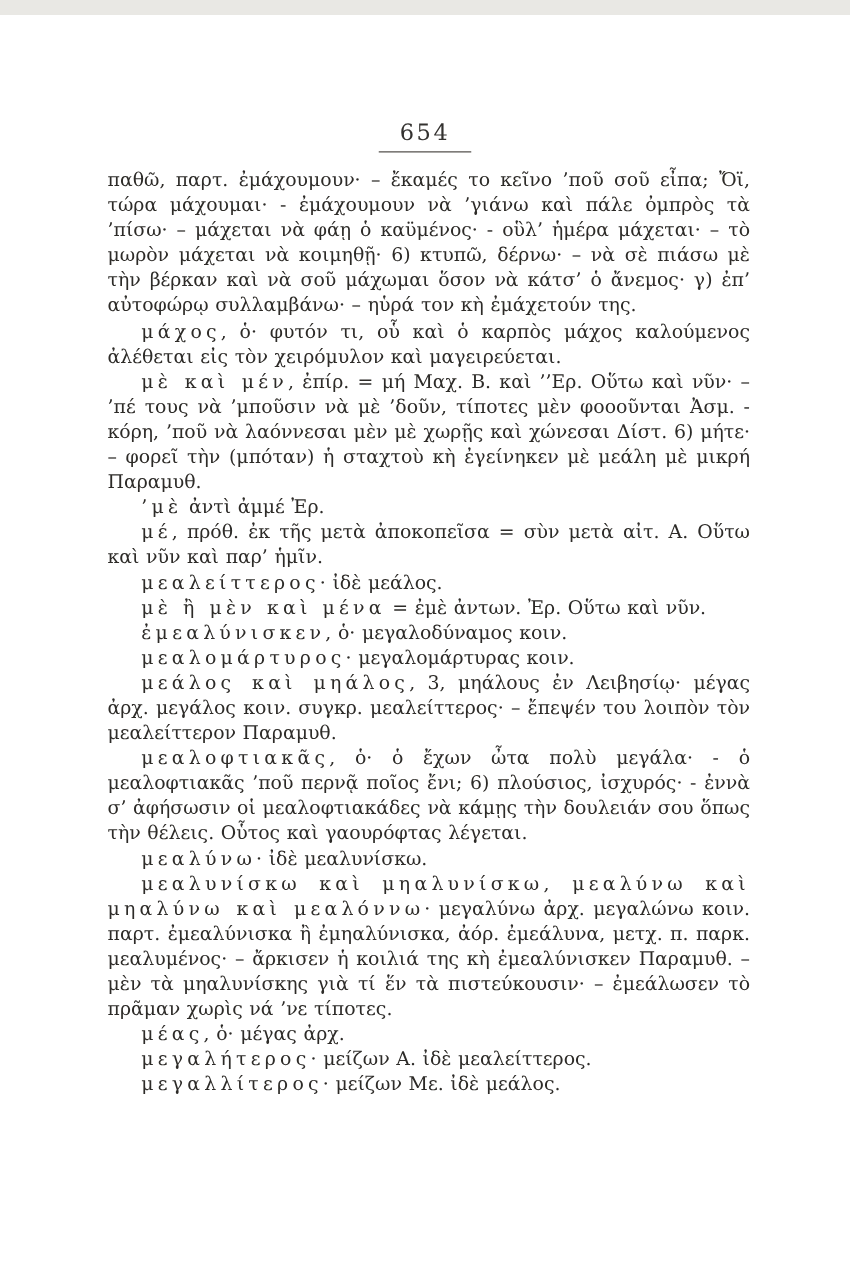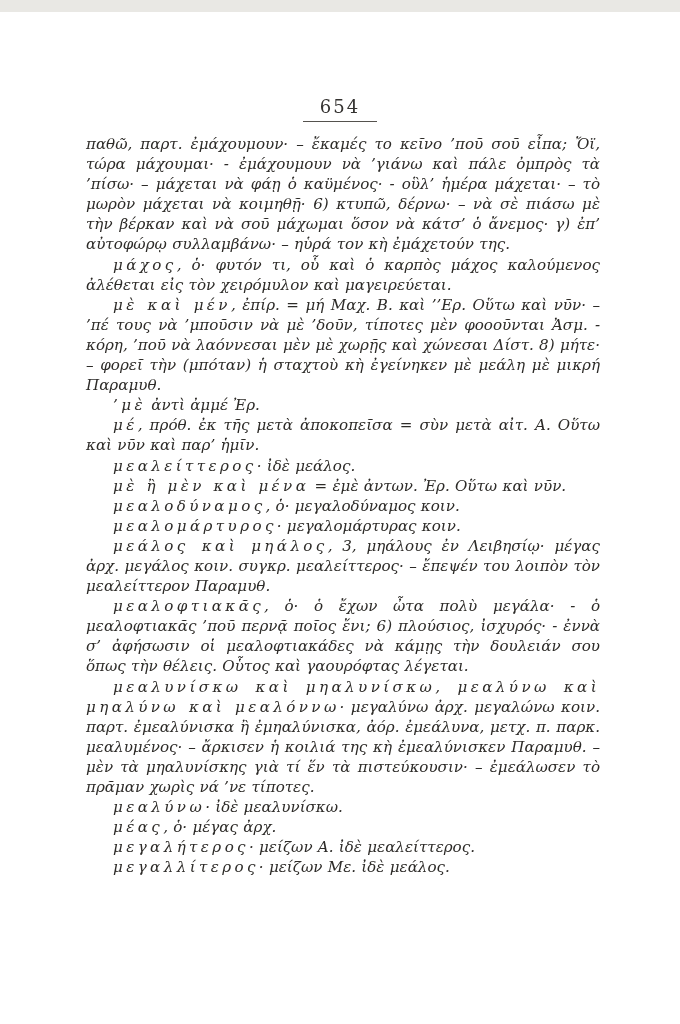--- a/index.html
+++ b/index.html
@@ -33,21 +33,20 @@
     height: 0;
     border-top: 1.4px solid #55524e;
     margin: 4px auto 0 auto;
   }
   .text-block {
     margin: 12px 80px 0 86px;
     text-align: justify;
     font-size: 15.1px;
     line-height: 20.1px;
     word-spacing: 0.5px;
-    font-style: italic;
   }
   p.entry {
     margin: 0;
     padding: 0;
     text-indent: 27px;
   }
   p.entry.cont {
     text-indent: 0;
   }
   .hw {
@@ -63,44 +62,44 @@
     <span class="page-number">654</span>
     <div class="header-rule"></div>
   </div>
 
   <div class="text-block">
 
     <p class="entry cont"><span class="hw"></span><span>παθῶ, παρτ. ἐμάχουμουν· – ἔκαμές το κεῖνο ’ποῦ σοῦ εἶπα; Ὄϊ, τώρα μάχουμαι· - ἐμάχουμουν νὰ ’γιάνω καὶ πάλε ὀμπρὸς τὰ ’πίσω· – μάχεται νὰ φάῃ ὁ καϋμένος· - οὓλ’ ἡμέρα μάχεται· – τὸ μωρὸν μάχεται νὰ κοιμηθῇ· 6) κτυπῶ, δέρνω· – νὰ σὲ πιάσω μὲ τὴν βέρκαν καὶ νὰ σοῦ μάχωμαι ὅσον νὰ κάτσ’ ὁ ἄνεμος· γ) ἐπ’ αὐτοφώρῳ συλλαμβάνω· – ηὑρά τον κὴ ἐμάχετούν της.</span></p>
 
     <p class="entry"><span class="hw">μάχος</span><span>, ὁ· φυτόν τι, οὗ καὶ ὁ καρπὸς μάχος καλούμενος ἀλέθεται εἰς τὸν χειρόμυλον καὶ μαγειρεύεται.</span></p>
 
-    <p class="entry"><span class="hw">μὲ καὶ μέν</span><span>, ἐπίρ. = μή Μαχ. Β. καὶ ’’Ερ. Οὕτω καὶ νῦν· – ’πέ τους νὰ ’μποῦσιν νὰ μὲ ’δοῦν, τίποτες μὲν φοοοῦνται Ἀσμ. - κόρη, ’ποῦ νὰ λαόννεσαι μὲν μὲ χωρῇς καὶ χώνεσαι Δίστ. 8) μήτε· – φορεῖ τὴν (μπόταν) ἡ σταχτοὺ κὴ ἐγείνηκεν μὲ μεάλη μὲ μικρή Παραμυθ.</span></p>
+    <p class="entry"><span class="hw">μὲ καὶ μέν</span><span>, ἐπίρ. = μή Μαχ. Β. καὶ ’’Ερ. Οὕτω καὶ νῦν· – ’πέ τους νὰ ’μποῦσιν νὰ μὲ ’δοῦν, τίποτες μὲν φοοοῦνται Ἀσμ. - κόρη, ’ποῦ νὰ λαόννεσαι μὲν μὲ χωρῇς καὶ χώνεσαι Δίστ. 6) μήτε· – φορεῖ τὴν (μπόταν) ἡ σταχτοὺ κὴ ἐγείνηκεν μὲ μεάλη μὲ μικρή Παραμυθ.</span></p>
 
     <p class="entry"><span class="hw">’μὲ</span><span> ἀντὶ ἀμμέ Ἐρ.</span></p>
 
     <p class="entry"><span class="hw">μέ</span><span>, πρόθ. ἐκ τῆς μετὰ ἀποκοπεῖσα = σὺν μετὰ αἰτ. Α. Οὕτω καὶ νῦν καὶ παρ’ ἡμῖν.</span></p>
 
     <p class="entry"><span class="hw">μεαλείττερος</span><span>· ἰδὲ μεάλος.</span></p>
 
     <p class="entry"><span class="hw">μὲ ἢ μὲν καὶ μένα</span><span> = ἐμὲ ἀντων. Ἐρ. Οὕτω καὶ νῦν.</span></p>
 
 
-    <p class="entry"><span class="hw">μεαλοδύναμος</span><span>, ὁ· μεγαλοδύναμος κοιν.</span></p>
+    <p class="entry"><span class="hw">ἐμεαλύνισκεν</span><span>, ὁ· μεγαλοδύναμος κοιν.</span></p>
 
     <p class="entry"><span class="hw">μεαλομάρτυρος</span><span>· μεγαλομάρτυρας κοιν.</span></p>
 
 
     <p class="entry"><span class="hw">μεάλος καὶ μηάλος</span><span>, 3, μηάλους ἐν Λειβησίῳ· μέγας ἀρχ. μεγάλος κοιν. συγκρ. μεαλείττερος· – ἔπεψέν του λοιπὸν τὸν μεαλείττερον Παραμυθ.</span></p>
 
     <p class="entry"><span class="hw">μεαλοφτιακᾶς</span><span>, ὁ· ὁ ἔχων ὦτα πολὺ μεγάλα· - ὁ μεαλοφτιακᾶς ’ποῦ περνᾷ ποῖος ἔνι; 6) πλούσιος, ἰσχυρός· - ἐννὰ σ’ ἀφήσωσιν οἱ μεαλοφτιακάδες νὰ κάμῃς τὴν δουλειάν σου ὅπως τὴν θέλεις. Οὗτος καὶ γαουρόφτας λέγεται.</span></p>
 
 
+    <p class="entry"><span class="hw">μεαλύνω</span><span>· ἰδὲ μεαλυνίσκω.</span></p>
+
     <p class="entry"><span class="hw">μεαλυνίσκω καὶ μηαλυνίσκω, μεαλύνω καὶ μηαλύνω καὶ μεαλόννω</span><span>· μεγαλύνω ἀρχ. μεγαλώνω κοιν. παρτ. ἐμεαλύνισκα ἢ ἐμηαλύνισκα, ἀόρ. ἐμεάλυνα, μετχ. π. παρκ. μεαλυμένος· – ἄρκισεν ἡ κοιλιά της κὴ ἐμεαλύνισκεν Παραμυθ. – μὲν τὰ μηαλυνίσκης γιὰ τί ἕν τὰ πιστεύκουσιν· – ἐμεάλωσεν τὸ πρᾶμαν χωρὶς νά ’νε τίποτες.</span></p>
-
-    <p class="entry"><span class="hw">μεαλύνω</span><span>· ἰδὲ μεαλυνίσκω.</span></p>
 
     <p class="entry"><span class="hw">μέας</span><span>, ὁ· μέγας ἀρχ.</span></p>
 
     <p class="entry"><span class="hw">μεγαλήτερος</span><span>· μείζων Α. ἰδὲ μεαλείττερος.</span></p>
 
     <p class="entry"><span class="hw">μεγαλλίτερος</span><span>· μείζων Με. ἰδὲ μεάλος.</span></p>
 
   </div>
 </div>
 

